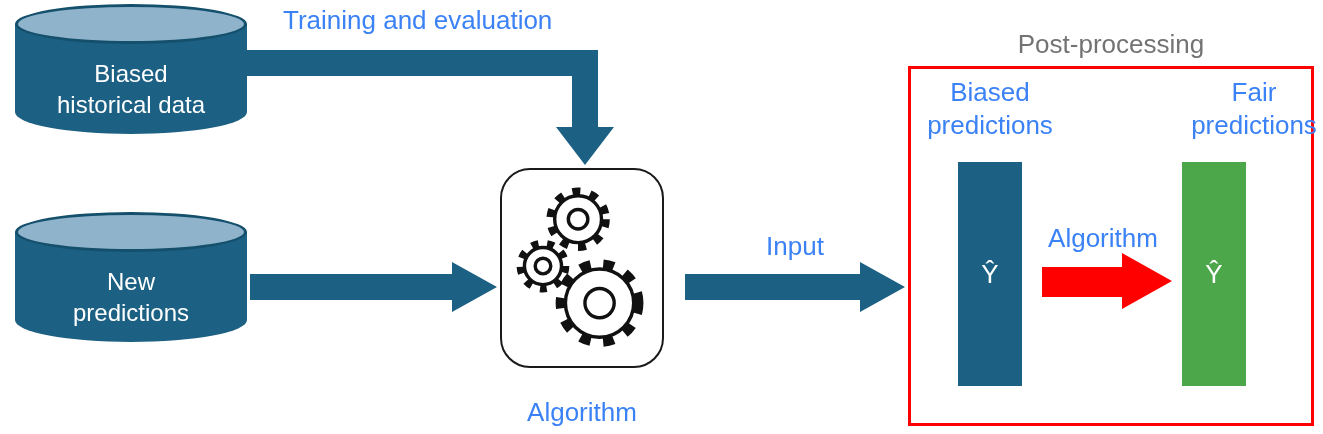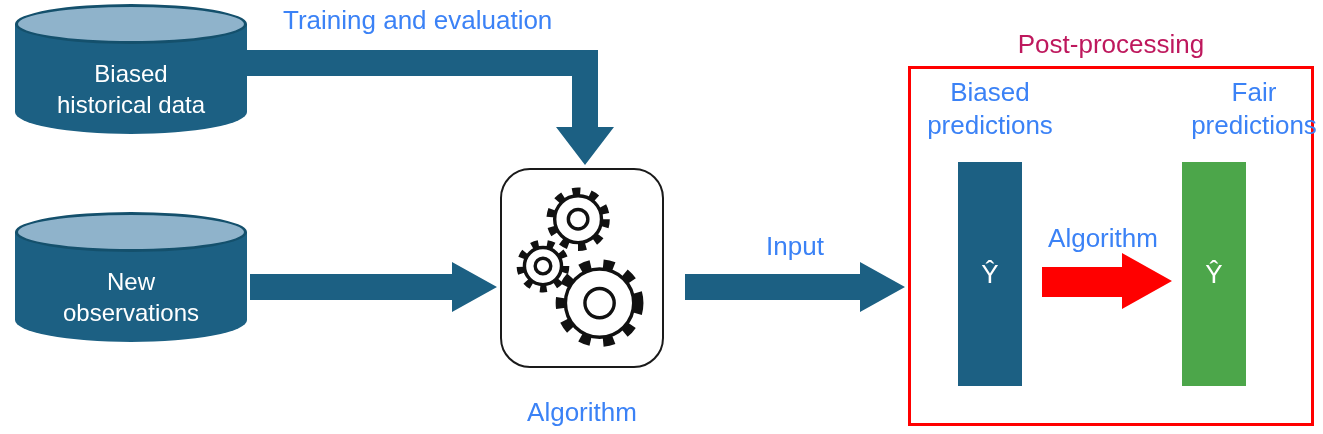--- a/index.html
+++ b/index.html
@@ -62,21 +62,21 @@
     <div class="cyl-body" style="background-color: rgb(28, 96, 131);">
       <span class="cyl-label preline">Biased
 historical data</span>
     </div>
   </div>
 
   <div class="cylinder" style="left:15px; top:212px;">
     <div class="cyl-top" style="background-color: rgb(143, 179, 203);"></div>
     <div class="cyl-body" style="background-color: rgb(28, 96, 131);">
       <span class="cyl-label preline">New
-observations</span>
+predictions</span>
     </div>
   </div>
 
   <div class="label" style="left:283px; top:4px;">Training and evaluation</div>
   <div class="label centered" style="left:695px; top:230px; width:200px;">Input</div>
   <div class="label centered" style="left:1032px; top:222px; width:142px;">Algorithm</div>
 
   <div class="algo-box">
     <svg class="gears" viewBox="0 0 164 200">
       <g stroke="#111" fill="none">
@@ -88,21 +88,21 @@
         <circle cx="42" cy="98" r="8" fill="#fff" stroke-width="3.5"></circle>
         <circle cx="100" cy="136" r="40" stroke-width="10" stroke-dasharray="11 13"></circle>
         <circle cx="100" cy="136" r="35" fill="#fff" stroke-width="3.5"></circle>
         <circle cx="100" cy="136" r="15" fill="#fff" stroke-width="3.5"></circle>
       </g>
     </svg>
   </div>
   <div class="label centered" style="left:500px; top:396px; width:164px;">Algorithm</div>
 
   <div class="postbox" style="border-color: rgb(255, 0, 0);"></div>
-  <div class="label centered" style="left: 908px; top: 28px; width: 406px; color: #be185d;">Post-processing</div>
+  <div class="label centered" style="left: 908px; top: 28px; width: 406px; color: #737373;">Post-processing</div>
 
   <div class="label centered preline" style="left:920px; top:76px; width:140px;">Biased
 predictions</div>
   <div class="label centered preline" style="left:1144px; top:76px; width:140px;margin-left:40px;">Fair
 predictions</div>
 
   <div class="bar" style="left: 958px; background-color: rgb(28, 96, 131);">
     <span>Ŷ</span>
   </div>
   <div class="bar" style="left: 1182px; background-color: rgb(76, 166, 74);">

